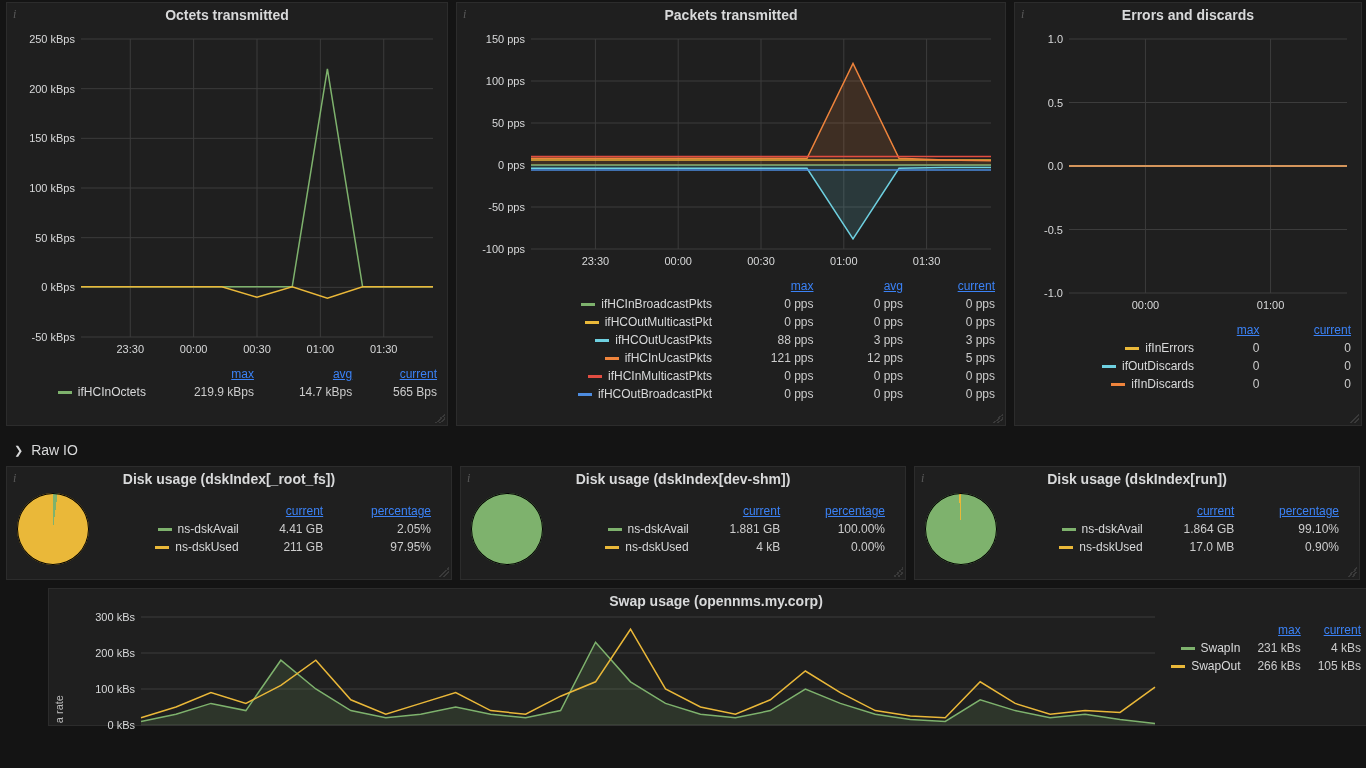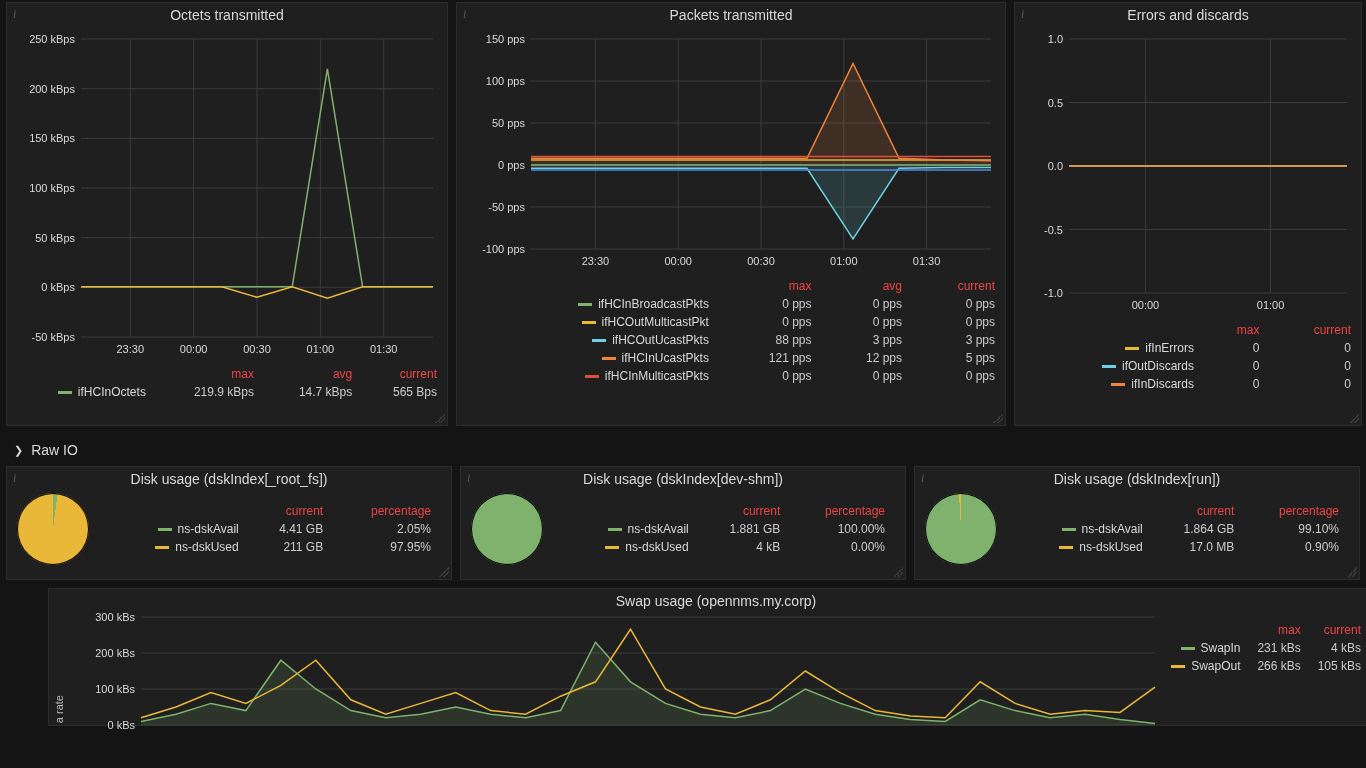--- a/index.html
+++ b/index.html
@@ -1,27 +1,27 @@
 <!DOCTYPE html>
 <html><head>
 <meta charset="utf-8">
 <style>
   * { box-sizing: border-box; margin: 0; padding: 0; }
   html, body { width: 1366px; height: 768px; background: #141414; color: #d8d9da; font-family: -apple-system, "Helvetica Neue", Arial, sans-serif; font-size: 12px; overflow: hidden; }
   .row { display: flex; gap: 8px; padding: 0 6px 8px 6px; }
   .panel { background: #1f1f1f; border: 1px solid #2c2c2c; position: relative; flex: 1; }
-  .panel-title { text-align: center; font-size: 14px; font-weight: 400; color: #d8d9da; padding: 4px 0 2px; }
+  .panel-title { text-align: center; font-size: 14px; font-weight: 700; color: #d8d9da; padding: 4px 0 2px; }
   .info-icon { position: absolute; top: 4px; left: 6px; color: #5a5a5a; font-style: italic; font-family: Georgia, serif; cursor: pointer; }
   .resize { position: absolute; bottom: 2px; right: 2px; width: 10px; height: 10px; cursor: nwse-resize; opacity: .25;
             background: linear-gradient(135deg, transparent 0 50%, #888 50% 60%, transparent 60% 70%, #888 70% 80%, transparent 80%); }
   svg { display: block; }
   .axis-label { fill: #d8d9da; font-size: 11px; }
   .grid line { stroke: #3c3c3c; stroke-width: 1; }
   .legend-table { width: 100%; border-collapse: collapse; font-size: 12px; }
-  .legend-table th { color: #ef4444; font-weight: 500; text-align: right; padding: 2px 10px 2px 4px; }
+  .legend-table th { color: #3b82f6; font-weight: 500; text-align: right; padding: 2px 10px 2px 4px; text-decoration: underline; }
   .legend-table td { padding: 2px 10px 2px 4px; white-space: nowrap; }
   .legend-table td.val { text-align: right; color: #ccc; }
   .legend-table td.name { text-align: right; }
   .swatch { display: inline-block; width: 14px; height: 3px; vertical-align: middle; margin-right: 6px; }
   
   .row-header { display: flex; align-items: center; gap: 8px; padding: 8px 14px; cursor: pointer; color: #d8d9da; font-size: 14px; }
   .chev { display: inline-block; transform: rotate(0deg); font-size: 11px; }
   
   .pie-body { display: flex; align-items: center; gap: 18px; padding: 4px 10px 8px 10px; }
   .pie-wrap { flex: 0 0 auto; }
@@ -166,20 +166,26 @@
             <td class="val">121 pps</td>
             <td class="val">12 pps</td>
             <td class="val">5 pps</td>
           </tr>
           <tr>
             <td class="name"><span class="swatch c-red"></span><span>ifHCInMulticastPkts</span></td>
             <td class="val">0 pps</td>
             <td class="val">0 pps</td>
             <td class="val">0 pps</td>
           </tr>
+          <tr>
+            <td class="name"><span class="swatch c-blue"></span><span>ifHCOutBroadcastPkt</span></td>
+            <td class="val">0 pps</td>
+            <td class="val">0 pps</td>
+            <td class="val">0 pps</td>
+          </tr>
         </tbody>
     </table>
     <div class="resize"></div>
   </div>
 
   <div class="panel">
     <span class="info-icon">i</span>
     <div class="panel-title">Errors and discards</div>
     <svg id="chart-errors" width="346" height="296">
         <g class="grid">

